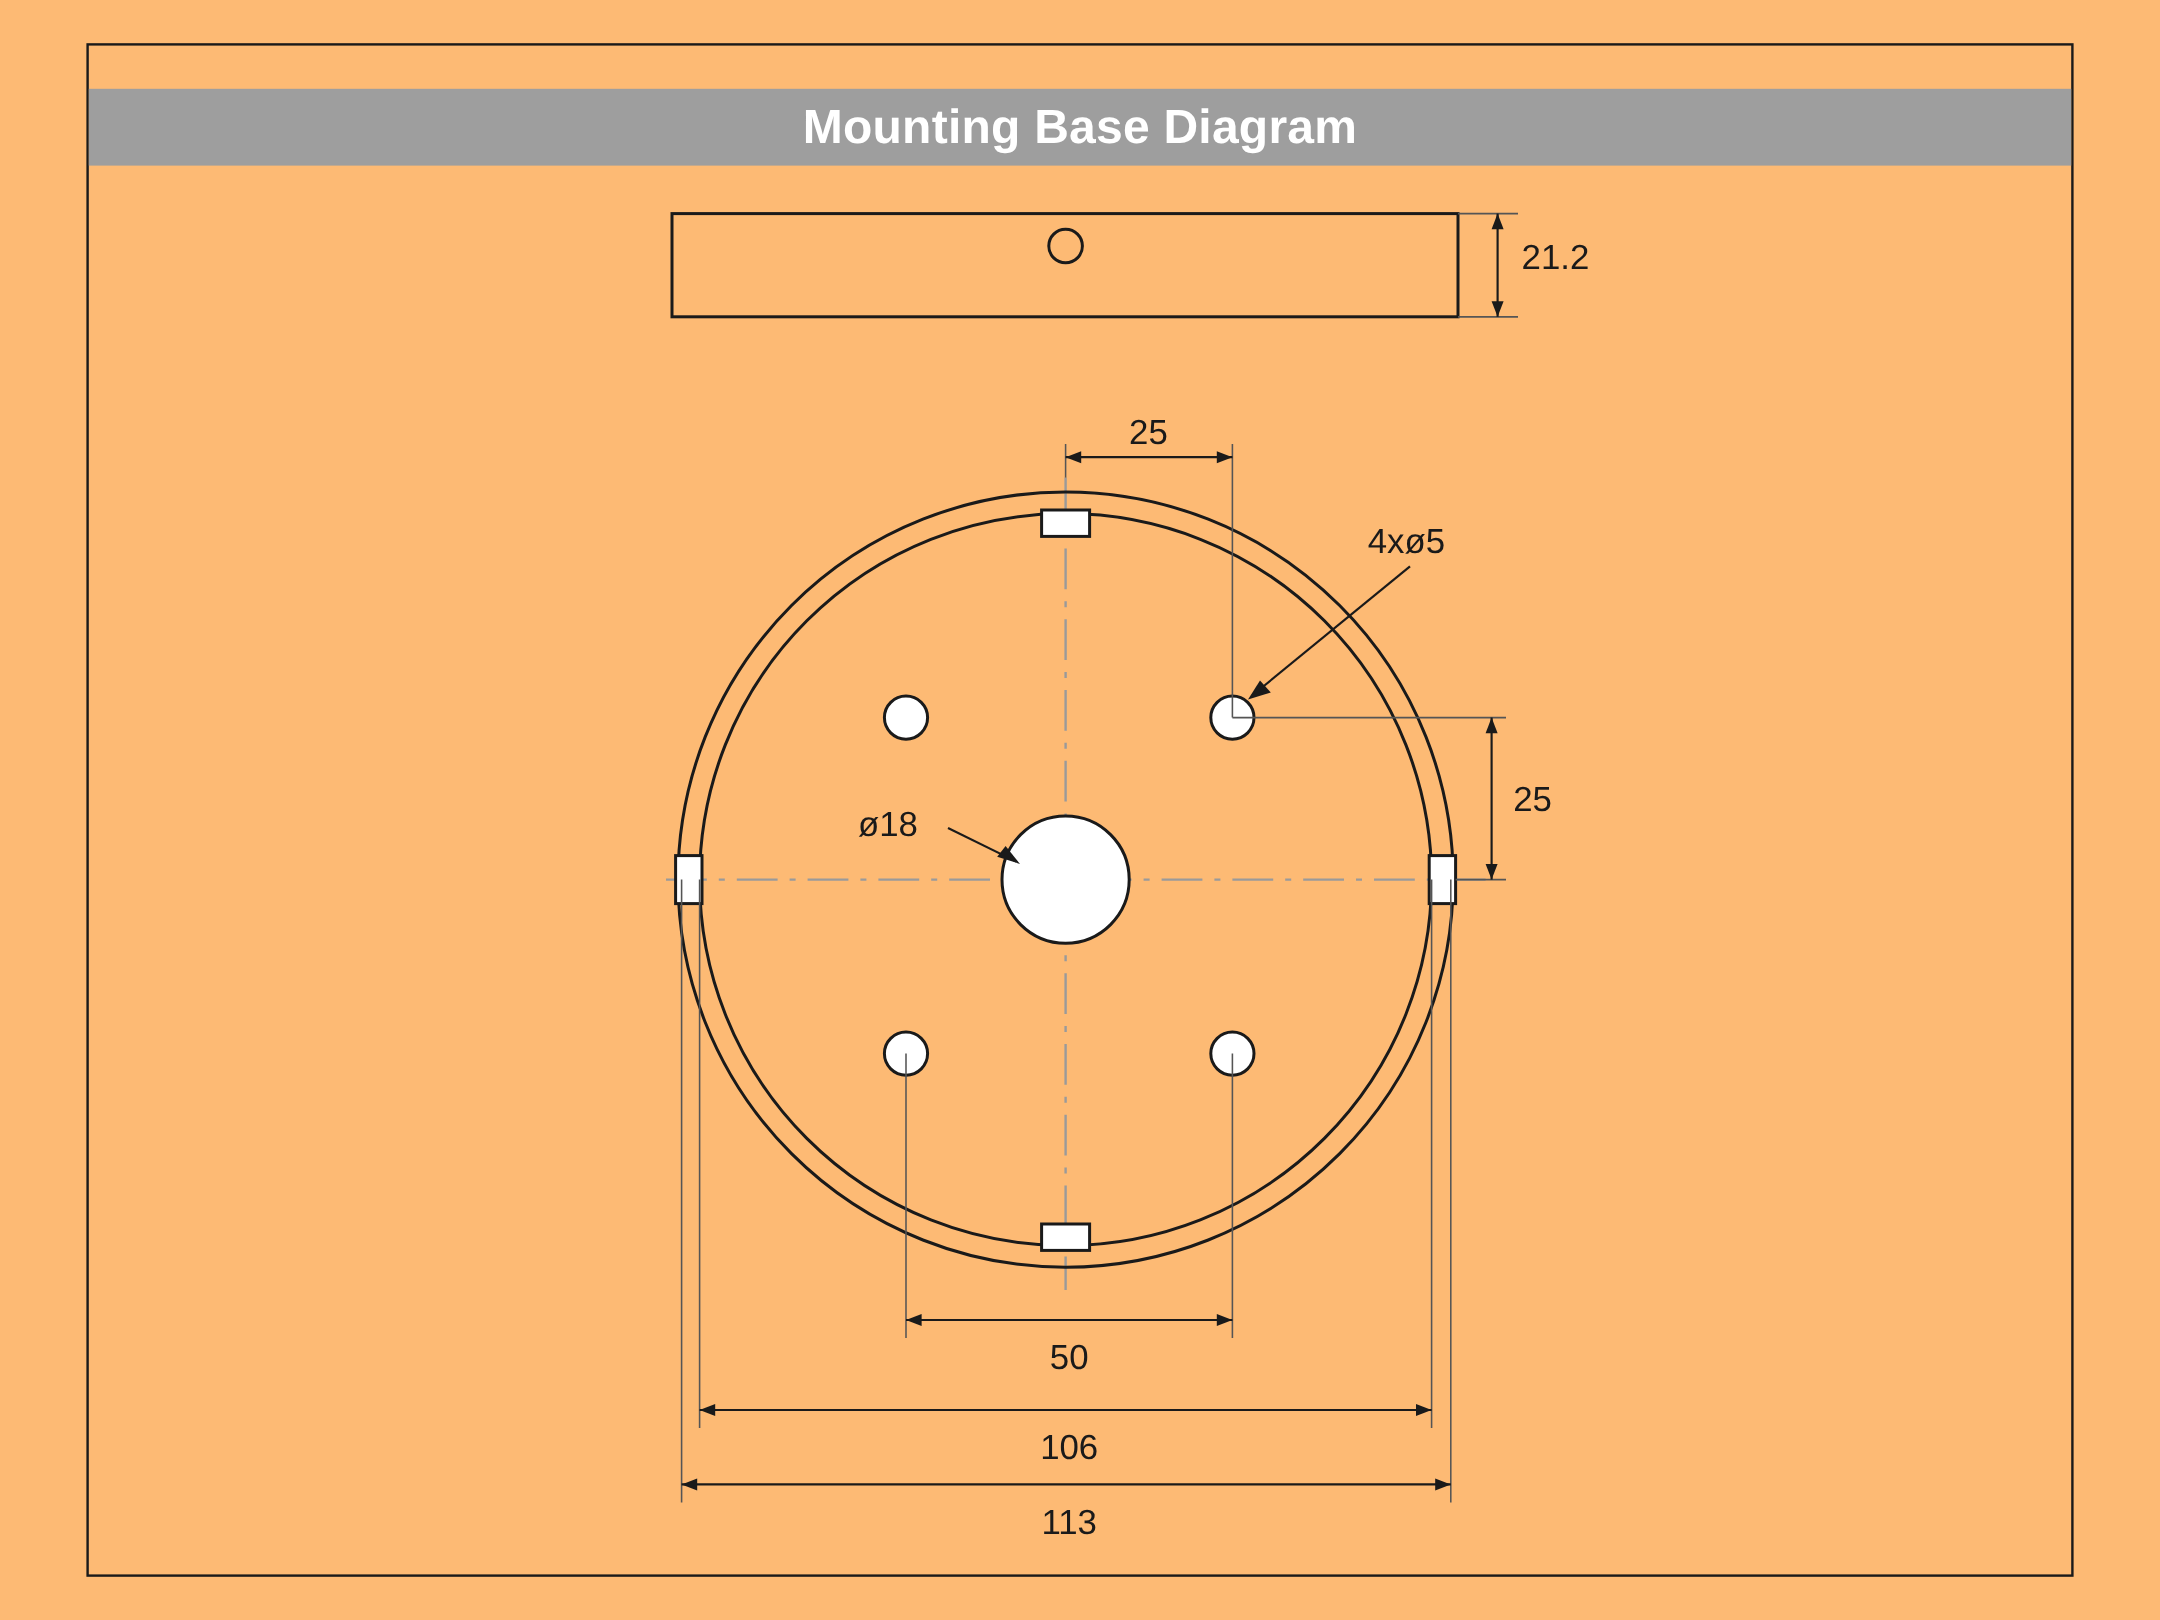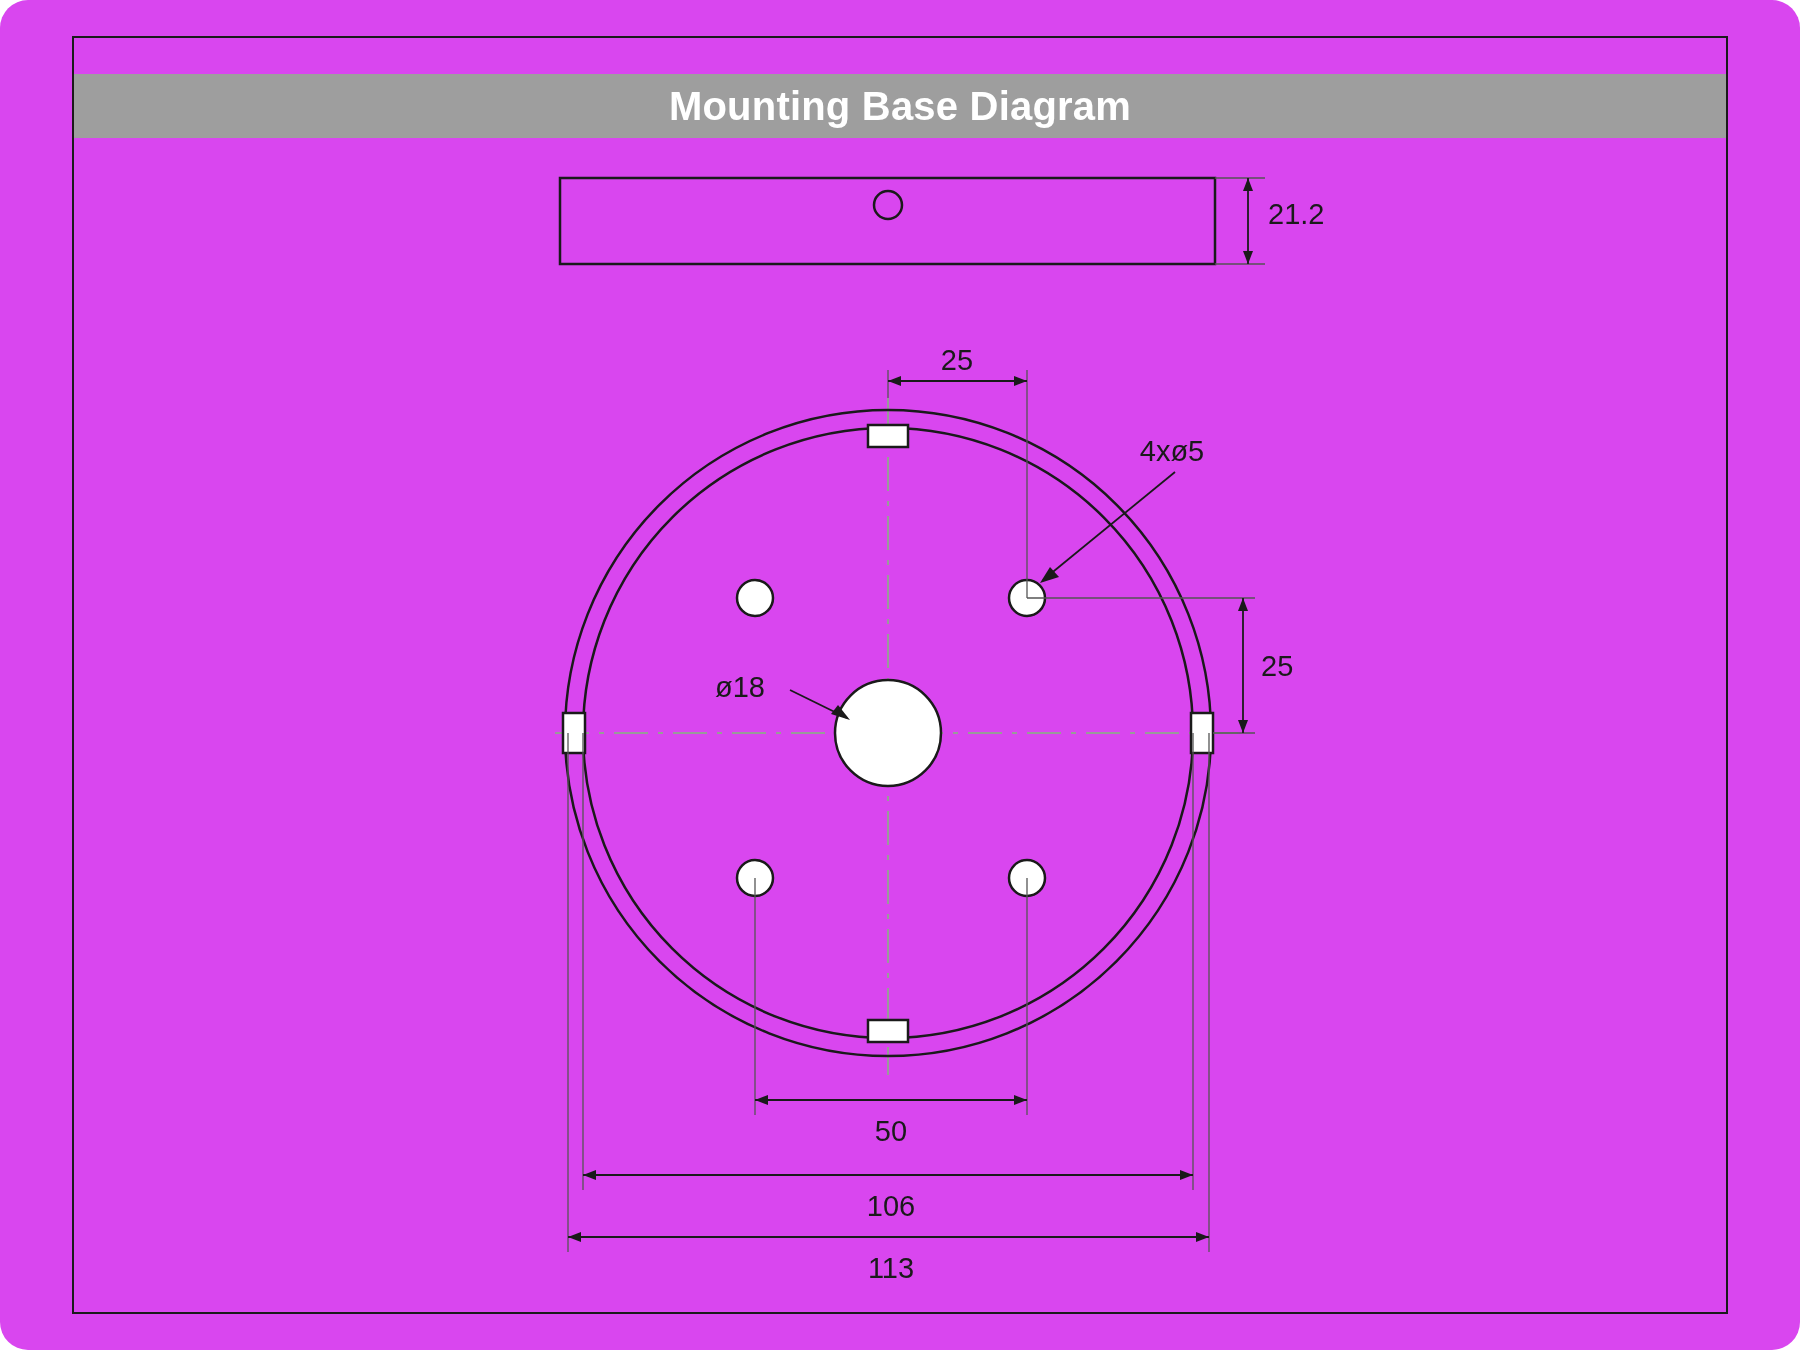--- a/index.html
+++ b/index.html
@@ -10,22 +10,21 @@
     height: 1350px;
     overflow: hidden;
   }
   body {
     font-family: "Liberation Sans", sans-serif;
   }
   #page {
     position: relative;
     width: 1800px;
     height: 1350px;
-    background: #d946ef;
-    border-radius: 28px;
+    background: #fdba74;
   }
   .frame {
     position: absolute;
     left: 72px;
     top: 36px;
     width: 1656px;
     height: 1278px;
     border: 2px solid #1a1a1a;
     box-sizing: border-box;
   }

